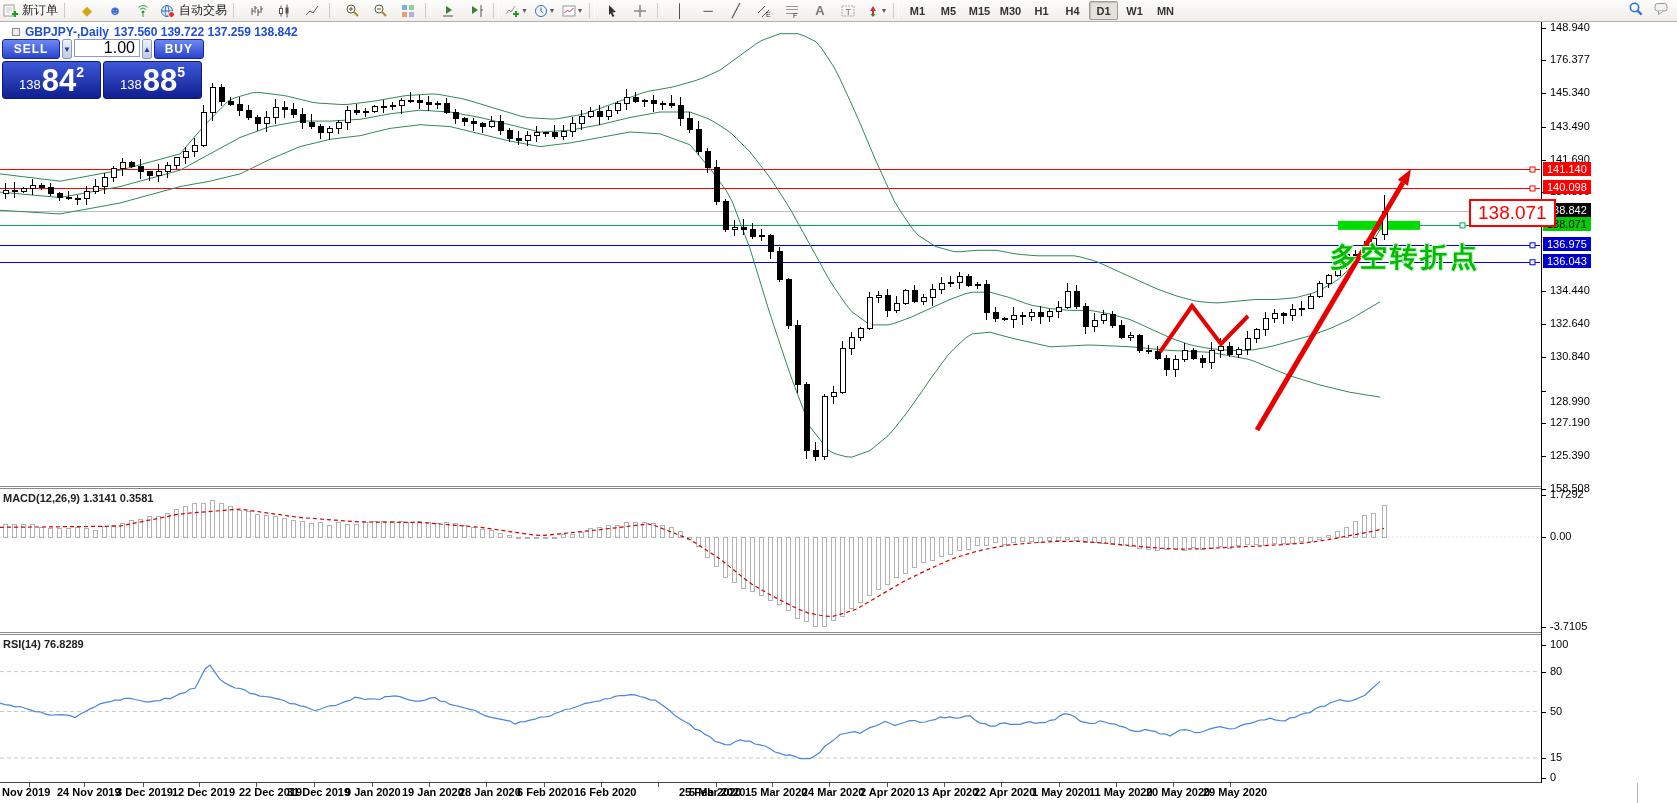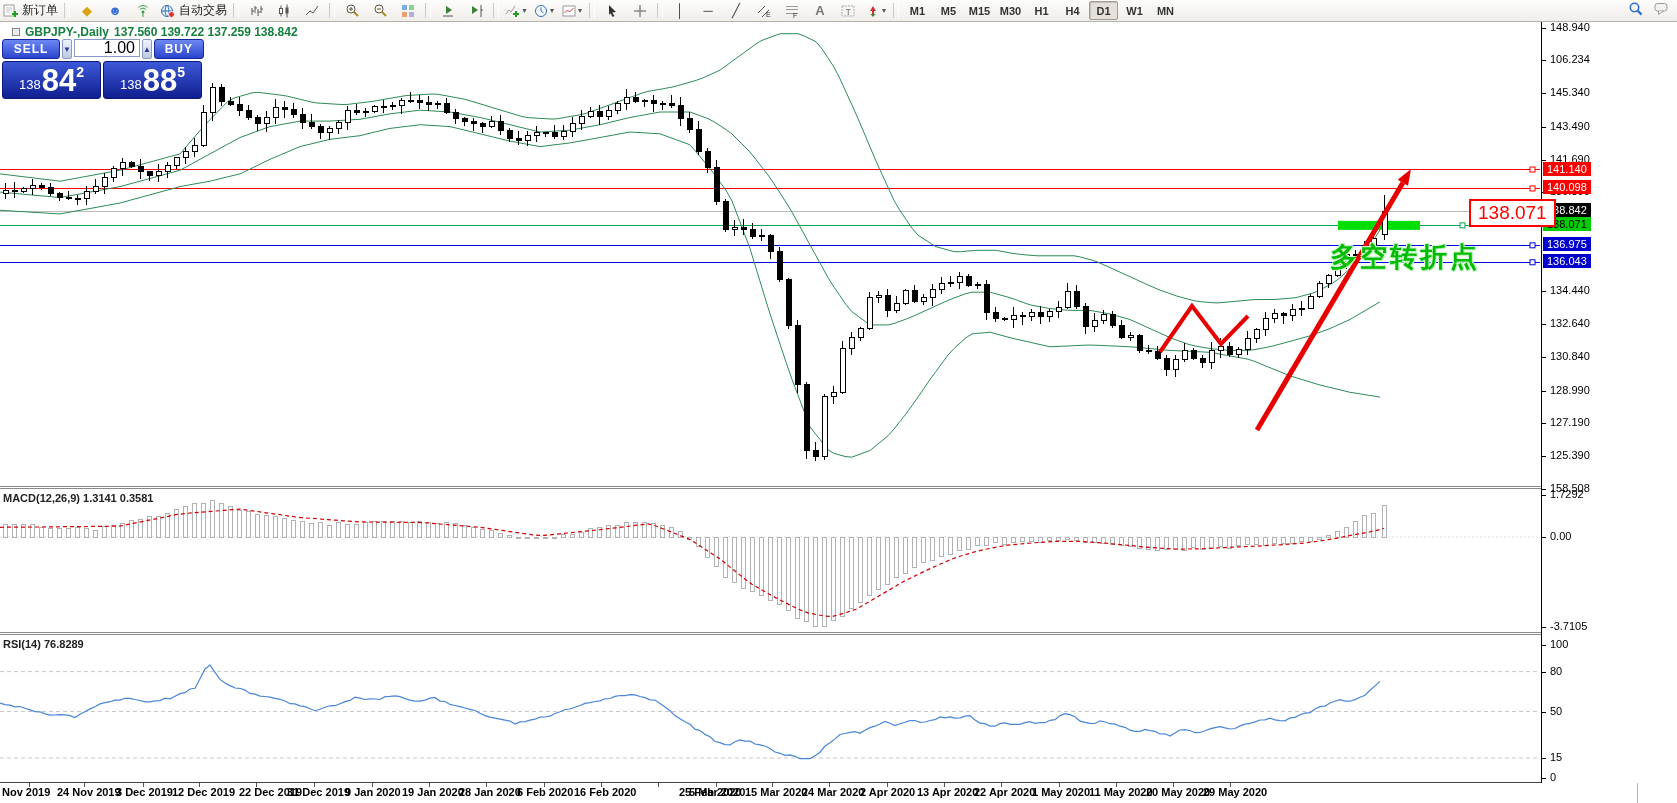--- a/index.html
+++ b/index.html
@@ -14,21 +14,21 @@
   .tb-btn svg{display:block}
   .tb-btn .tb-label{margin-left:3px;white-space:nowrap;}
   .tb-btn .dd{font-size:8px;color:#555;margin-left:2px;}
   .tb-sep{width:4px;height:15px;border-left:1px solid #cfccc6;border-right:1px solid #ffffff;margin:0 3px;}
   .tb-char{font-size:13px;color:#444;line-height:13px;}
   .tf-btn{height:17px;min-width:27px;display:flex;align-items:center;justify-content:center;
     font-size:11px;font-weight:bold;color:#333;border:1px solid transparent;border-radius:2px;margin:0 1px;}
   .tf-btn.active{background:#e5e1da;border:1px solid #a09c94;box-shadow:inset 1px 1px 1px rgba(0,0,0,.15);}
   .tb-right{position:absolute;right:6px;top:0;height:21px;display:flex;align-items:center;gap:10px;}
   
-  .chart-title{position:absolute;left:12px;top:25px;z-index:30;font-size:12px;font-weight:600;color:#15803d;display:flex;align-items:center;gap:5px;}
+  .chart-title{position:absolute;left:12px;top:25px;z-index:30;font-size:12px;font-weight:600;color:#1d4ed8;display:flex;align-items:center;gap:5px;}
   .chart-title .mini{width:6px;height:6px;border:1px solid #888;background:#eee;display:inline-block;}
   svg.canvas{position:absolute;left:0;top:0;z-index:5;}
   
   .oneclick{position:absolute;left:2px;top:39px;width:200px;z-index:35;}
   .oc-row1{display:flex;height:20px;gap:2px;}
   .oc-btn{flex:0 0 auto;display:flex;align-items:center;justify-content:center;color:#fff;
     font-size:12px;font-weight:bold;letter-spacing:1px;border:1px solid #16279e;border-radius:3px;
     background:linear-gradient(#6d88f2,#2a45cd);}
   .oc-sell{width:56px;} .oc-buy{width:48px;}
   .oc-spin{width:15px;display:flex;align-items:center;justify-content:center;font-size:8px;color:#23379f;
@@ -836,37 +836,37 @@
   </div>
   <div class="ind-label" style="left:3px;top:638px">
     <b>RSI(14)</b>
     <b>76.8289</b>
   </div>
 
   <div class="price-axis" id="price-axis">
       <div class="pa-tick" style="top: 7px;"></div>
       <div class="pa-lab" style="top: 0px;">148.940</div>
       <div class="pa-tick" style="top: 39px;"></div>
-      <div class="pa-lab" style="top: 32px;">106.234</div>
+      <div class="pa-lab" style="top: 32px;">176.377</div>
       <div class="pa-tick" style="top: 72px;"></div>
       <div class="pa-lab" style="top: 65px;">145.340</div>
       <div class="pa-tick" style="top: 106px;"></div>
       <div class="pa-lab" style="top: 99px;">143.490</div>
       <div class="pa-tick" style="top: 139px;"></div>
       <div class="pa-lab" style="top: 132px;">141.690</div>
       <div class="pa-tick" style="top: 171px;"></div>
       <div class="pa-lab" style="top: 164px;">139.890</div>
       <div class="pa-tick" style="top: 270px;"></div>
       <div class="pa-lab" style="top: 263px;">134.440</div>
       <div class="pa-tick" style="top: 303px;"></div>
       <div class="pa-lab" style="top: 296px;">132.640</div>
       <div class="pa-tick" style="top: 336px;"></div>
       <div class="pa-lab" style="top: 329px;">130.840</div>
       <div class="pa-tick" style="top: 370px;"></div>
-      <div class="pa-lab" style="top: 363px;">128.990</div>
+      <div class="pa-lab" style="top: 374px;">128.990</div>
       <div class="pa-tick" style="top: 402px;"></div>
       <div class="pa-lab" style="top: 395px;">127.190</div>
       <div class="pa-tick" style="top: 435px;"></div>
       <div class="pa-lab" style="top: 428px;">125.390</div>
       <div class="pa-tick" style="top: 468px;"></div>
       <div class="pa-lab" style="top: 461px;">158.508</div>
       <div class="pa-tick" style="top: 473.98px;"></div>
       <div class="pa-lab" style="top: 466.98px;">1.7292</div>
       <div class="pa-tick" style="top: 516px;"></div>
       <div class="pa-lab" style="top: 509px;">0.00</div>

